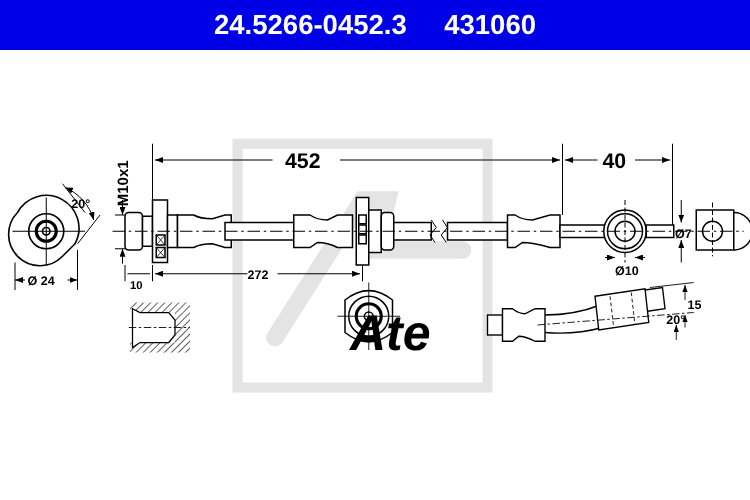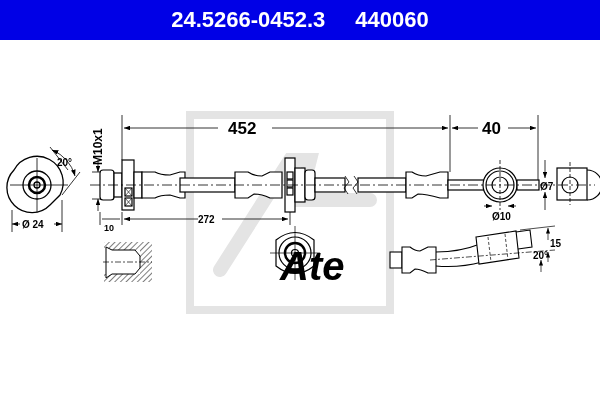--- a/index.html
+++ b/index.html
@@ -12,21 +12,21 @@
   }
   .header .part { margin-right: 30px; }
   .drawing { position: absolute; left: 0; top: 40px; width: 600px; height: 360px; }
   svg text { font-family: "Liberation Sans", sans-serif; font-weight: bold; fill: #000; }
 </style>
 </head>
 <body>
 
 <div class="header">
   <span class="part">24.5266-0452.3</span>
-  <span>440060</span>
+  <span>431060</span>
 </div>
 
 <svg class="drawing" width="600" height="360" viewBox="0 40 600 360" xmlns="http://www.w3.org/2000/svg">
   <defs>
     <marker id="arr" markerWidth="8" markerHeight="6" refX="8" refY="3" orient="auto-start-reverse">
       <path d="M0,0 L8,3 L0,6 Z" fill="#000"></path>
     </marker>
     <pattern id="hatch" width="4" height="4" patternUnits="userSpaceOnUse" patternTransform="rotate(45)">
       <line x1="0" y1="0" x2="0" y2="4" stroke="#000" stroke-width="1"></line>
     </pattern>

